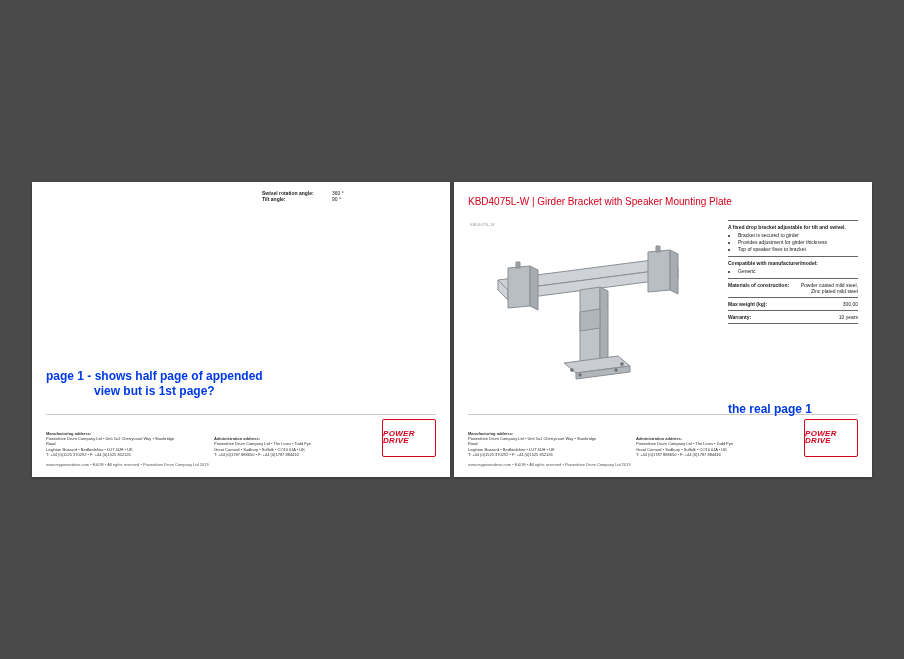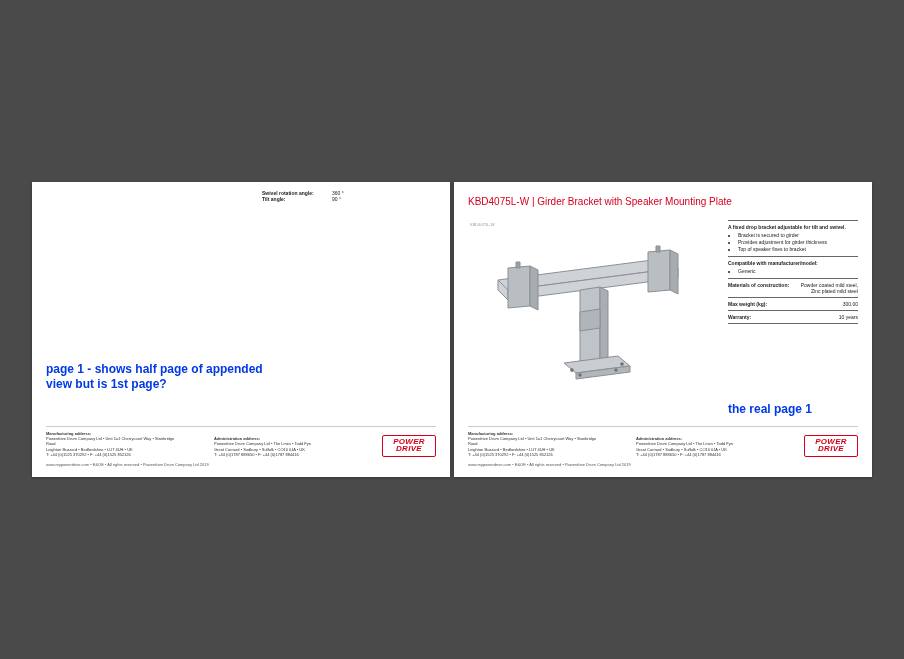--- a/index.html
+++ b/index.html
@@ -61,29 +61,29 @@
     font-size: 4px;
     color: #555;
   }
   .logo {
     width: 54px;
     height: 20px;
     border: 1.5px solid #d6001c;
     border-radius: 2px;
     display: flex;
     flex-direction: column;
-    align-items: center;
+    align-items: flex-start;
     justify-content: center;
     color: #d6001c;
     font-weight: bold;
     font-style: italic;
     font-size: 8px;
     line-height: 0.85;
     letter-spacing: 0.3px;
-    padding: 10px 0;
+    padding: 18px 0;
   }
   
   .title {
     position: absolute;
     top: 14px;
     left: 14px;
     font-size: 10px;
     color: #d6001c;
     font-weight: normal;
   }
@@ -152,21 +152,21 @@
         <div>Great Cornard  •  Sudbury  •  Suffolk  •  CO10 0JA  •  UK</div>
         <div>T: +44 (0)1787 888650  •  F: +44 (0)1787 884416</div>
       </div>
       <div class="logo">
         <span>POWER</span>
         <span>DRIVE</span>
       </div>
     </div>
     <div class="footer-bottom">www.mypowerdrive.com  •  E&amp;OE  •  All rights reserved  •  Powerdrive Drum Company Ltd 2019</div>
 
-    <div class="annot" style="left:14px; top:180px; white-space:pre-line;">page 1 - shows half page of appended
+    <div class="annot" style="left:14px; top:187px; white-space:pre-line;text-align:center;">page 1 - shows half page of appended
 view but is 1st page?</div>
   </div>
 
   <div class="page">
     <div class="title">KBD4075L-W | Girder Bracket with Speaker Mounting Plate</div>
 
     <div class="drawing">
       <div style="position:absolute; top:2px; left:2px; font-size:4px; color:#999;">KBD4075L-W</div>
       <svg viewBox="0 0 244 188" width="244" height="188">
         <g stroke="#8a8f94" stroke-width="1" fill="#cfd3d7" stroke-linejoin="round">

